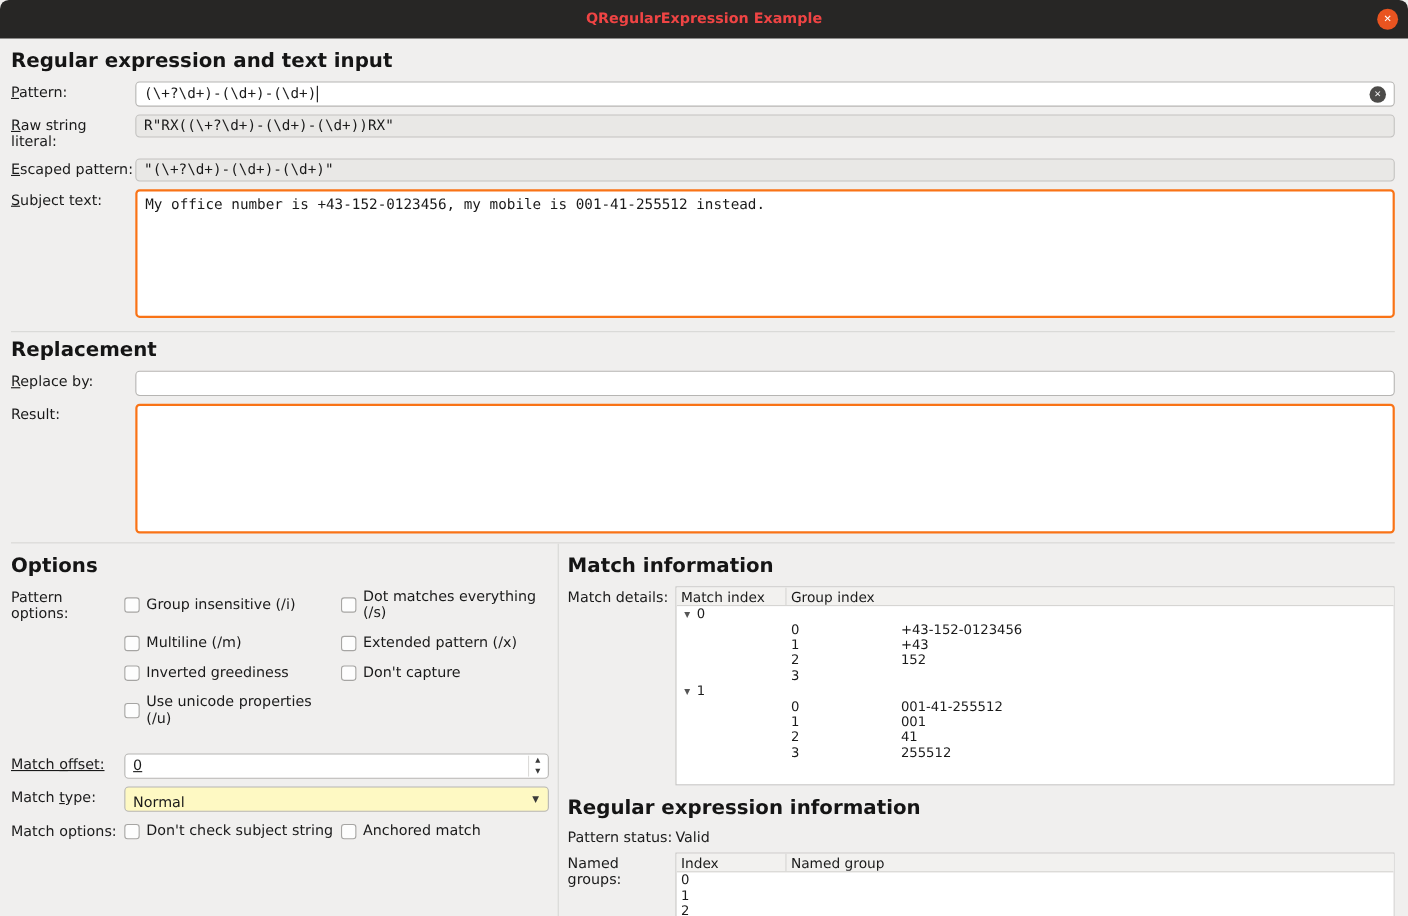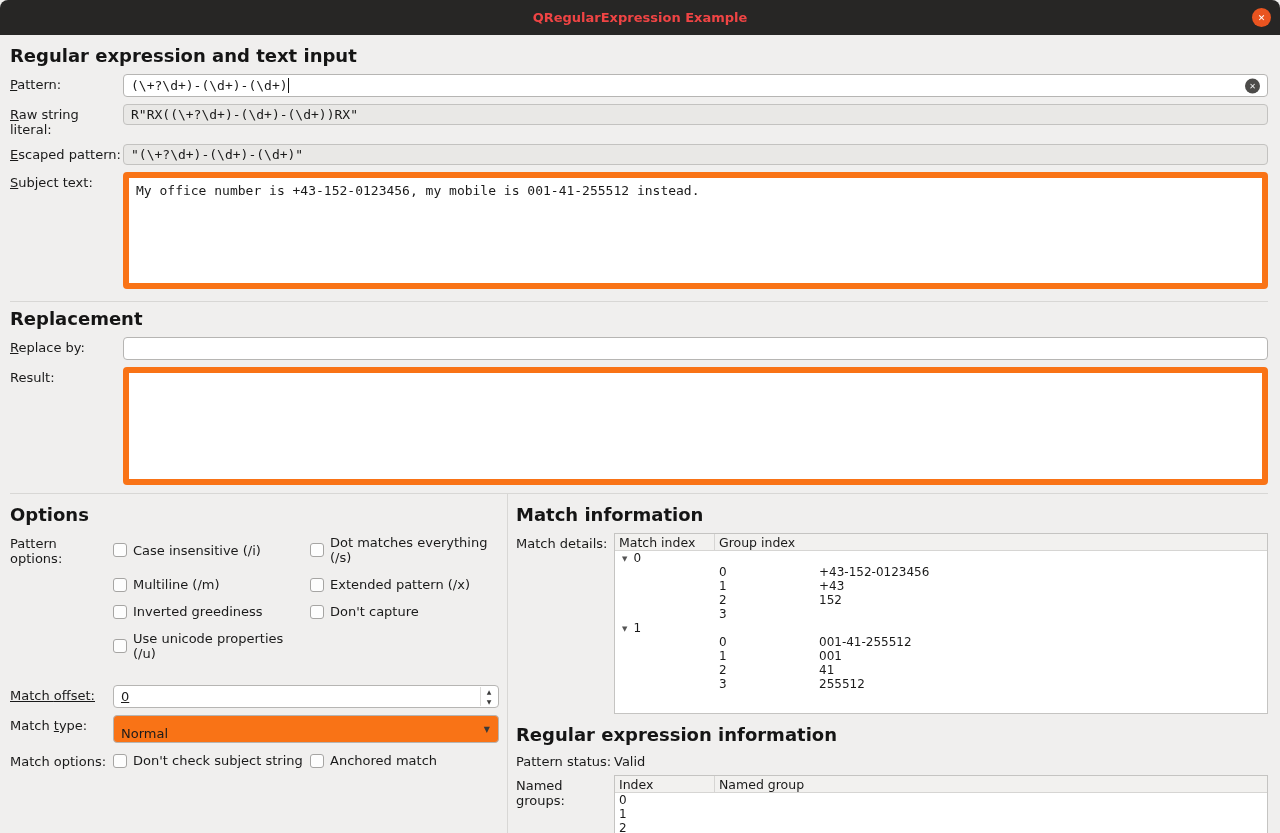--- a/index.html
+++ b/index.html
@@ -38,21 +38,21 @@
   }
   .lineedit.readonly { background:#e9e8e6; border-color:#c3c2c0; height:21px; padding-right:7px; }
   .caret { display:inline-block; width:1px; height:15px; background:#111; }
   .clear-btn {
     position:absolute; right:7px; top:50%; transform:translateY(-50%);
     width:15px; height:15px; border-radius:50%; background:#4c4b49; color:#f2f2f2;
     display:flex; align-items:center; justify-content:center;
     font-size:8px; font-family:"DejaVu Sans",sans-serif; cursor:pointer;
   }
   .textarea {
-    flex:1; background:#ffffff; border:6px solid #f97316; border-radius:4px;
+    flex:1; background:#ffffff; border:2px solid #f97316; border-radius:4px;
     padding:4px 7px; font-family:"DejaVu Sans Mono","Liberation Mono",monospace;
     font-size:13px; line-height:1.35; overflow:hidden;
   }
   .textarea.subject { height:117px; }
   .textarea.result  { height:118px; }
 
   .divider { border-top:1px solid #d8d7d5; }
   .div-1 { margin-top:12px; margin-bottom:4px; }
   .div-2 { margin-top:8px; }
 
@@ -76,21 +76,21 @@
     border:1px solid #b6b5b3; border-radius:4px;
     display:flex; align-items:center; padding:0 24px 0 7px; font-size:13px;
   }
   .spin-buttons {
     position:absolute; right:1px; top:1px; bottom:1px; width:17px;
     display:flex; flex-direction:column; border-left:1px solid #dcdbd9;
   }
   .spin-buttons span { flex:1; display:flex; align-items:center; justify-content:center; font-size:6px; color:#3a3a3a; cursor:pointer; }
 
   .combobox {
-    position:relative; flex:1; height:28px; background:#f97316;
+    position:relative; flex:1; height:23px; background:#fef9c3;
     border:1px solid #b6b5b3; border-radius:4px;
     display:flex; align-items:center; padding:8px 24px 0 7px; font-size:13px; cursor:pointer;
   }
   .combo-arrow { position:absolute; right:8px; top:50%; transform:translateY(-50%); font-size:8px; color:#3a3a3a; }
 
   
   .tree { border:1px solid #c5c4c2; background:#ffffff; font-size:12px; overflow:hidden; }
   .match-tree { height:181px; flex:1; max-height:181px; }
   .groups-tree { height:90px; flex:1; max-height:90px; }
   .tree-header { display:flex; background:#f2f1ef; border-bottom:1px solid #d6d5d3; height:17px; font-size:12.5px; }
@@ -179,21 +179,21 @@
     <div class="bottom">
 
       <div class="left-pane">
         <div class="section-title">Options</div>
 
         <div class="form-row">
           <label>Pattern options:</label>
           <div class="cbx-grid">
             <div class="checkbox">
               <span class="box"></span>
-              <span>Case insensitive (/i)</span>
+              <span>Group insensitive (/i)</span>
             </div>
             <div class="checkbox">
               <span class="box"></span>
               <span>Dot matches everything (/s)</span>
             </div>
             <div class="checkbox">
               <span class="box"></span>
               <span>Multiline (/m)</span>
             </div>
             <div class="checkbox">

